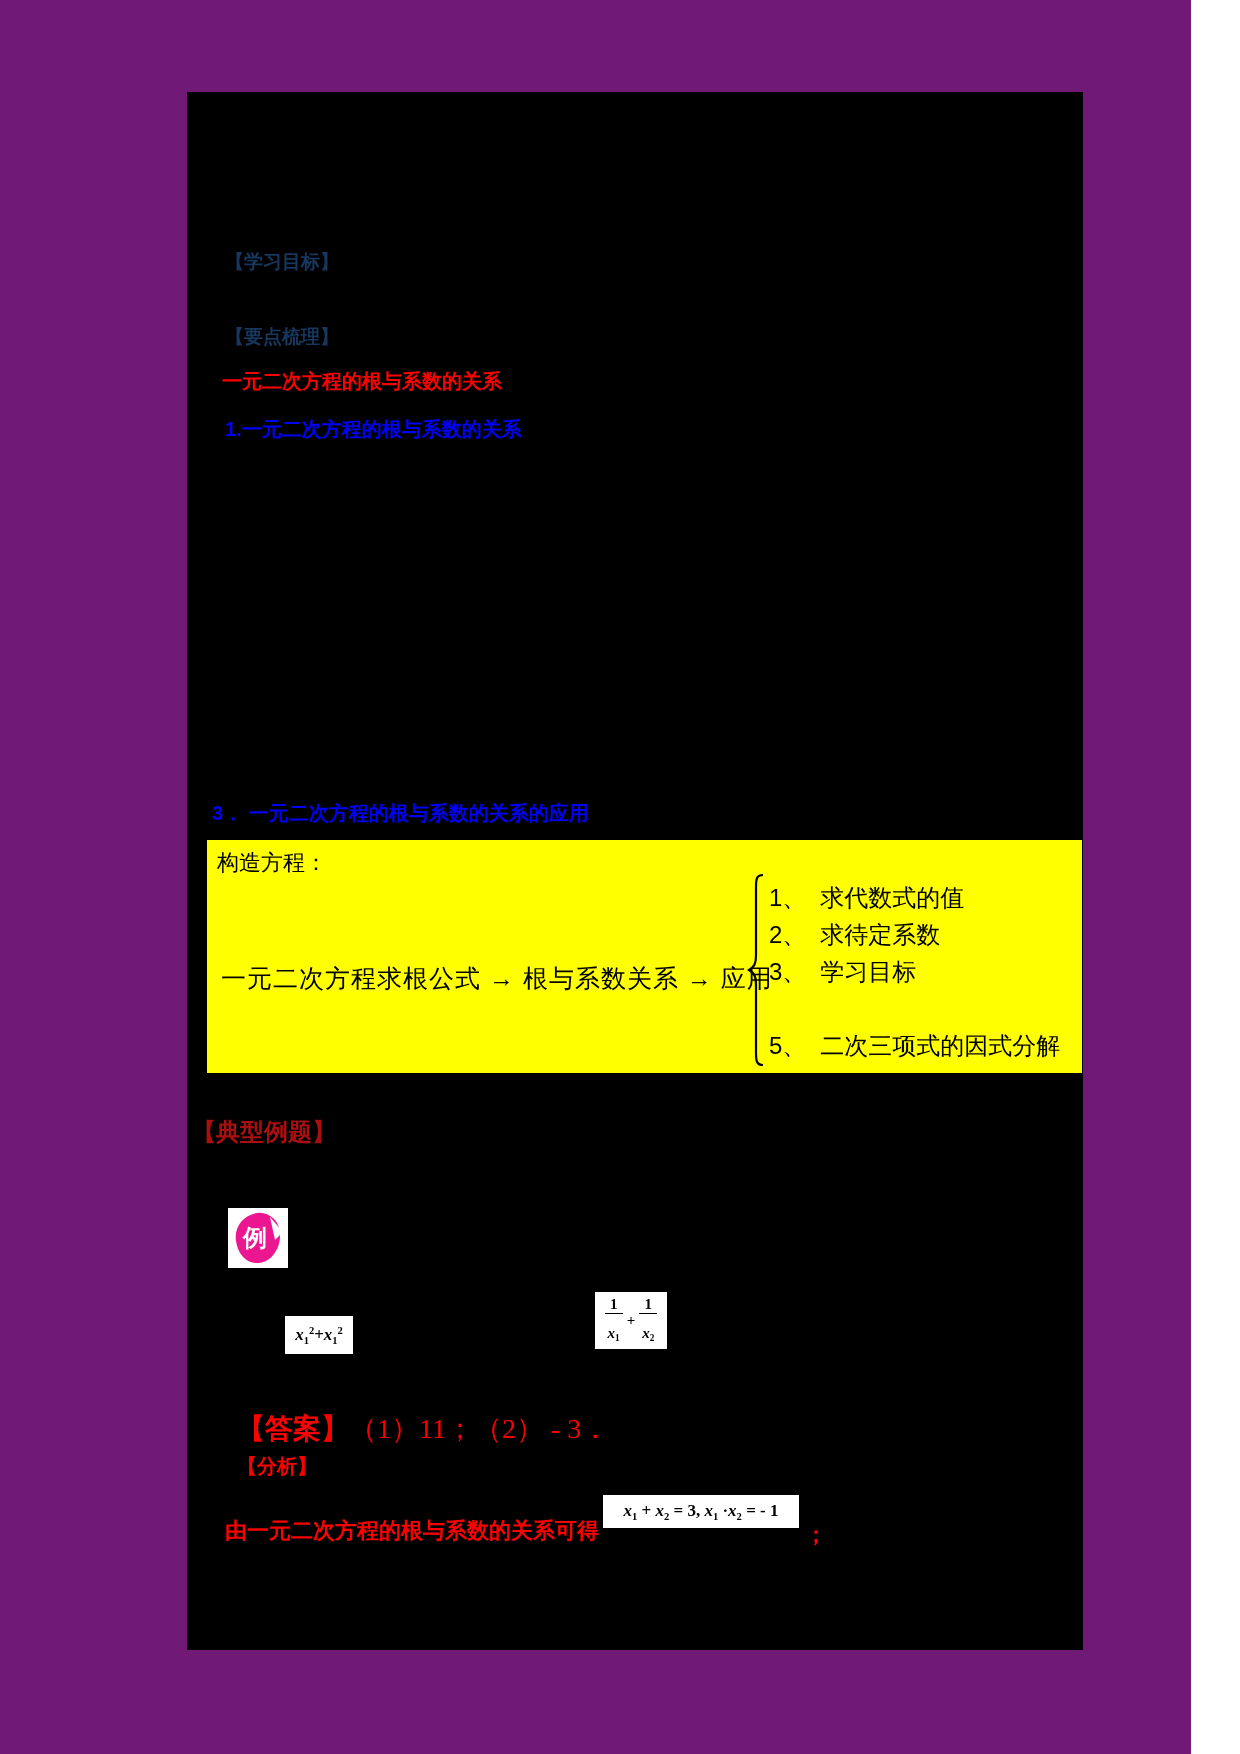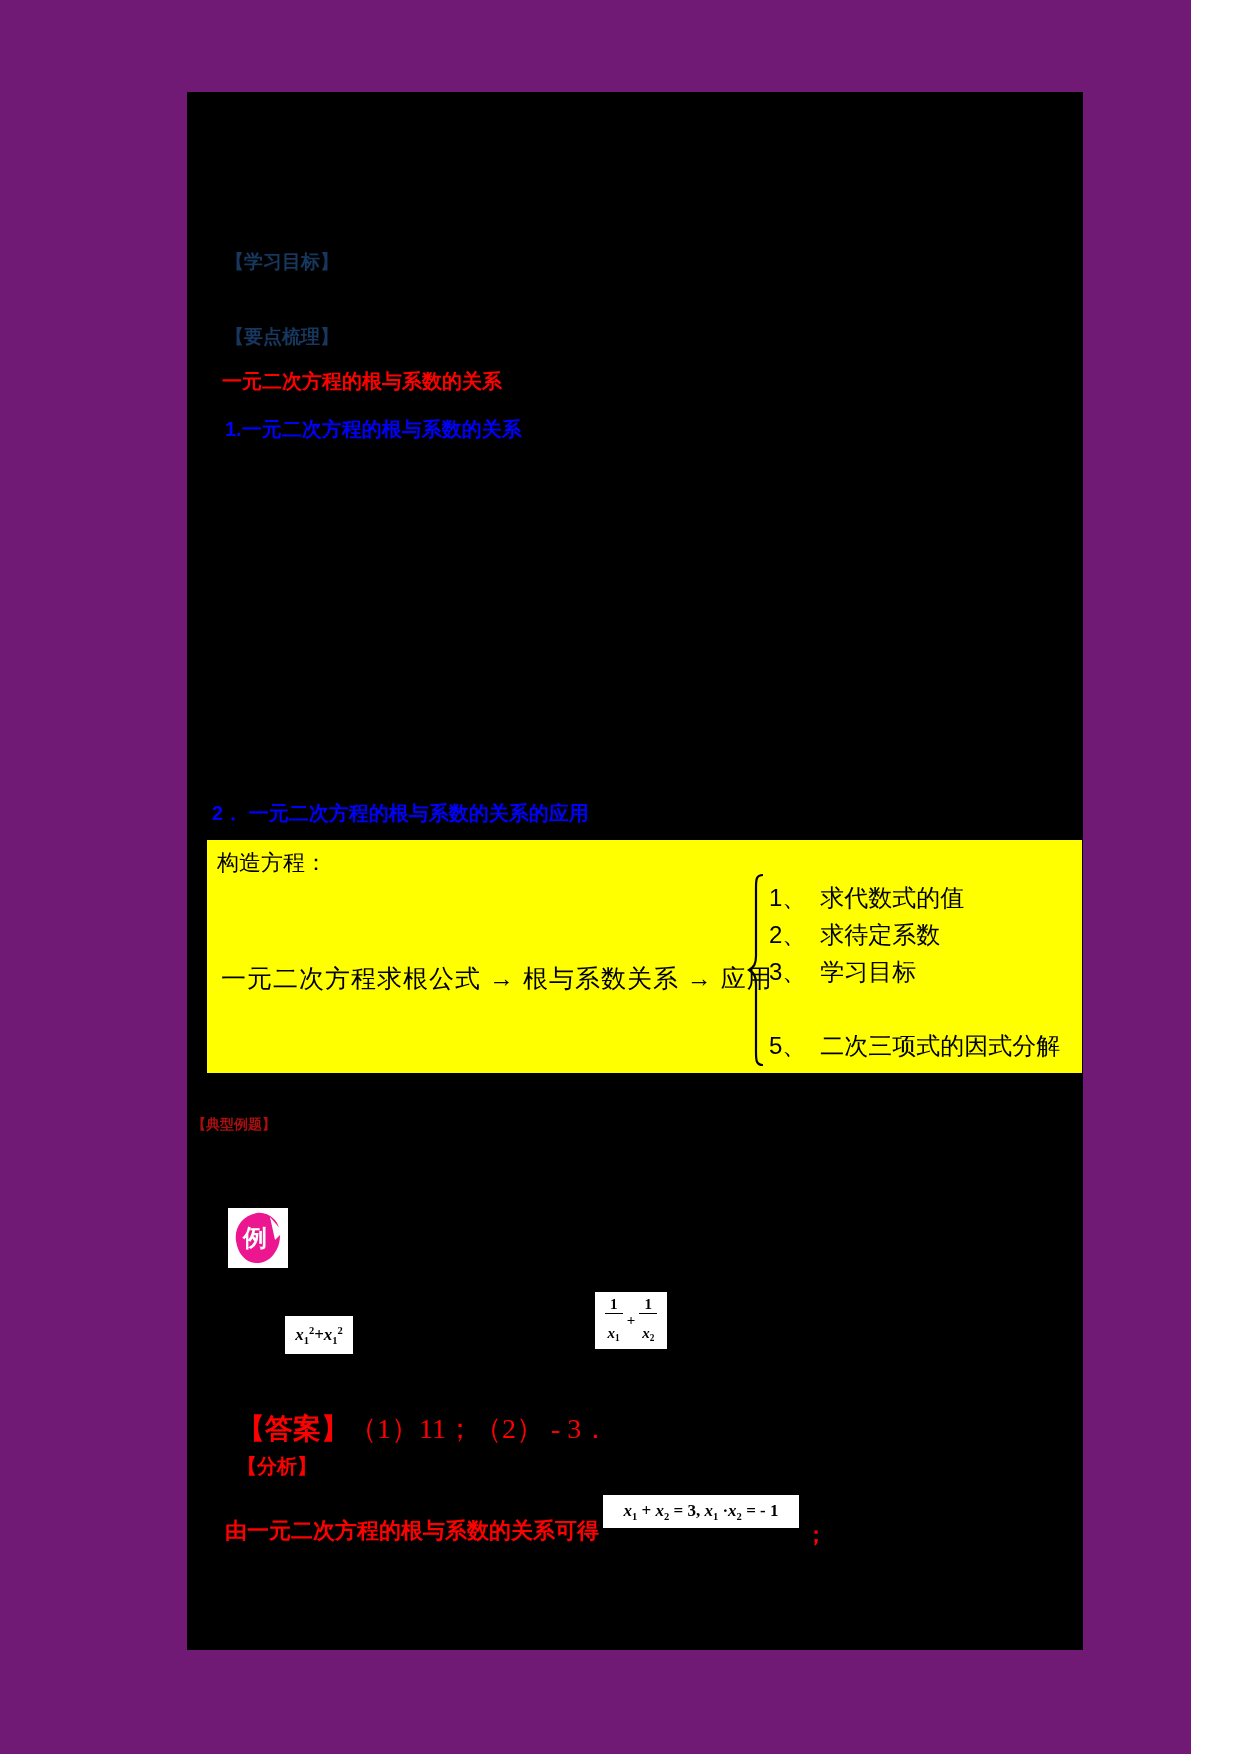--- a/index.html
+++ b/index.html
@@ -39,21 +39,21 @@
   <div class="panel">
 
     <div class="abs b navy" style="left:38px;top:157px;font-size:19px;">【学习目标】</div>
 
     <div class="abs b navy" style="left:38px;top:232px;font-size:19px;">【要点梳理】</div>
 
     <div class="abs b red" style="left:35px;top:276px;font-size:20px;">一元二次方程的根与系数的关系</div>
 
     <div class="abs b blue" style="left:38px;top:324px;font-size:20px;">1.一元二次方程的根与系数的关系</div>
 
-    <div class="abs b blue" style="left:25px;top:708px;font-size:20px;">2．  一元二次方程的根与系数的关系的应用</div>
+    <div class="abs b blue" style="left:25px;top:708px;font-size:20px;">3．  一元二次方程的根与系数的关系的应用</div>
 
     <div class="kbox">
       <div class="kb-title">构造方程：</div>
       <div class="kb-flow">一元二次方程求根公式 → 根与系数关系 → 应用</div>
       <div class="kb-brace">
         <svg width="20" height="196" viewBox="0 0 20 196">
           <path d="M16 3 C9 3 9 8 9 16 L9 84 C9 92 7 95 2 98 C7 101 9 104 9 112 L9 180 C9 188 9 193 16 193" fill="none" stroke="#000000" stroke-width="2.2"></path>
         </svg>
       </div>
       <div class="kb-item" style="top:42px;">
@@ -63,21 +63,21 @@
         <span class="num">2、</span><span>求待定系数</span>
       </div>
       <div class="kb-item" style="top:116px;">
         <span class="num">3、</span><span>学习目标</span>
       </div>
       <div class="kb-item" style="top:190px;">
         <span class="num">5、</span><span>二次三项式的因式分解</span>
       </div>
     </div>
 
-    <div class="abs b darkred" style="left:5px;top:1024px;font-size:14px;">【典型例题】</div>
+    <div class="abs b darkred" style="left:5px;top:1024px;font-size:24px;">【典型例题】</div>
 
 
     <div class="icon-box">
       <svg width="56" height="56" viewBox="0 0 56 56">
         <path d="M27 3 C13 5 4 17 6 31 C8 45 17 54 29 53 C37 52 43 47 47 39 C51 31 52 17 44 9 C39 4 32 2 27 3 Z" fill="#EC1790"></path>
         <path d="M40 7 L53 22 L45 30 Z" fill="#ffffff"></path>
       </svg>
       <div class="icon-glyph">例</div>
     </div>
 

